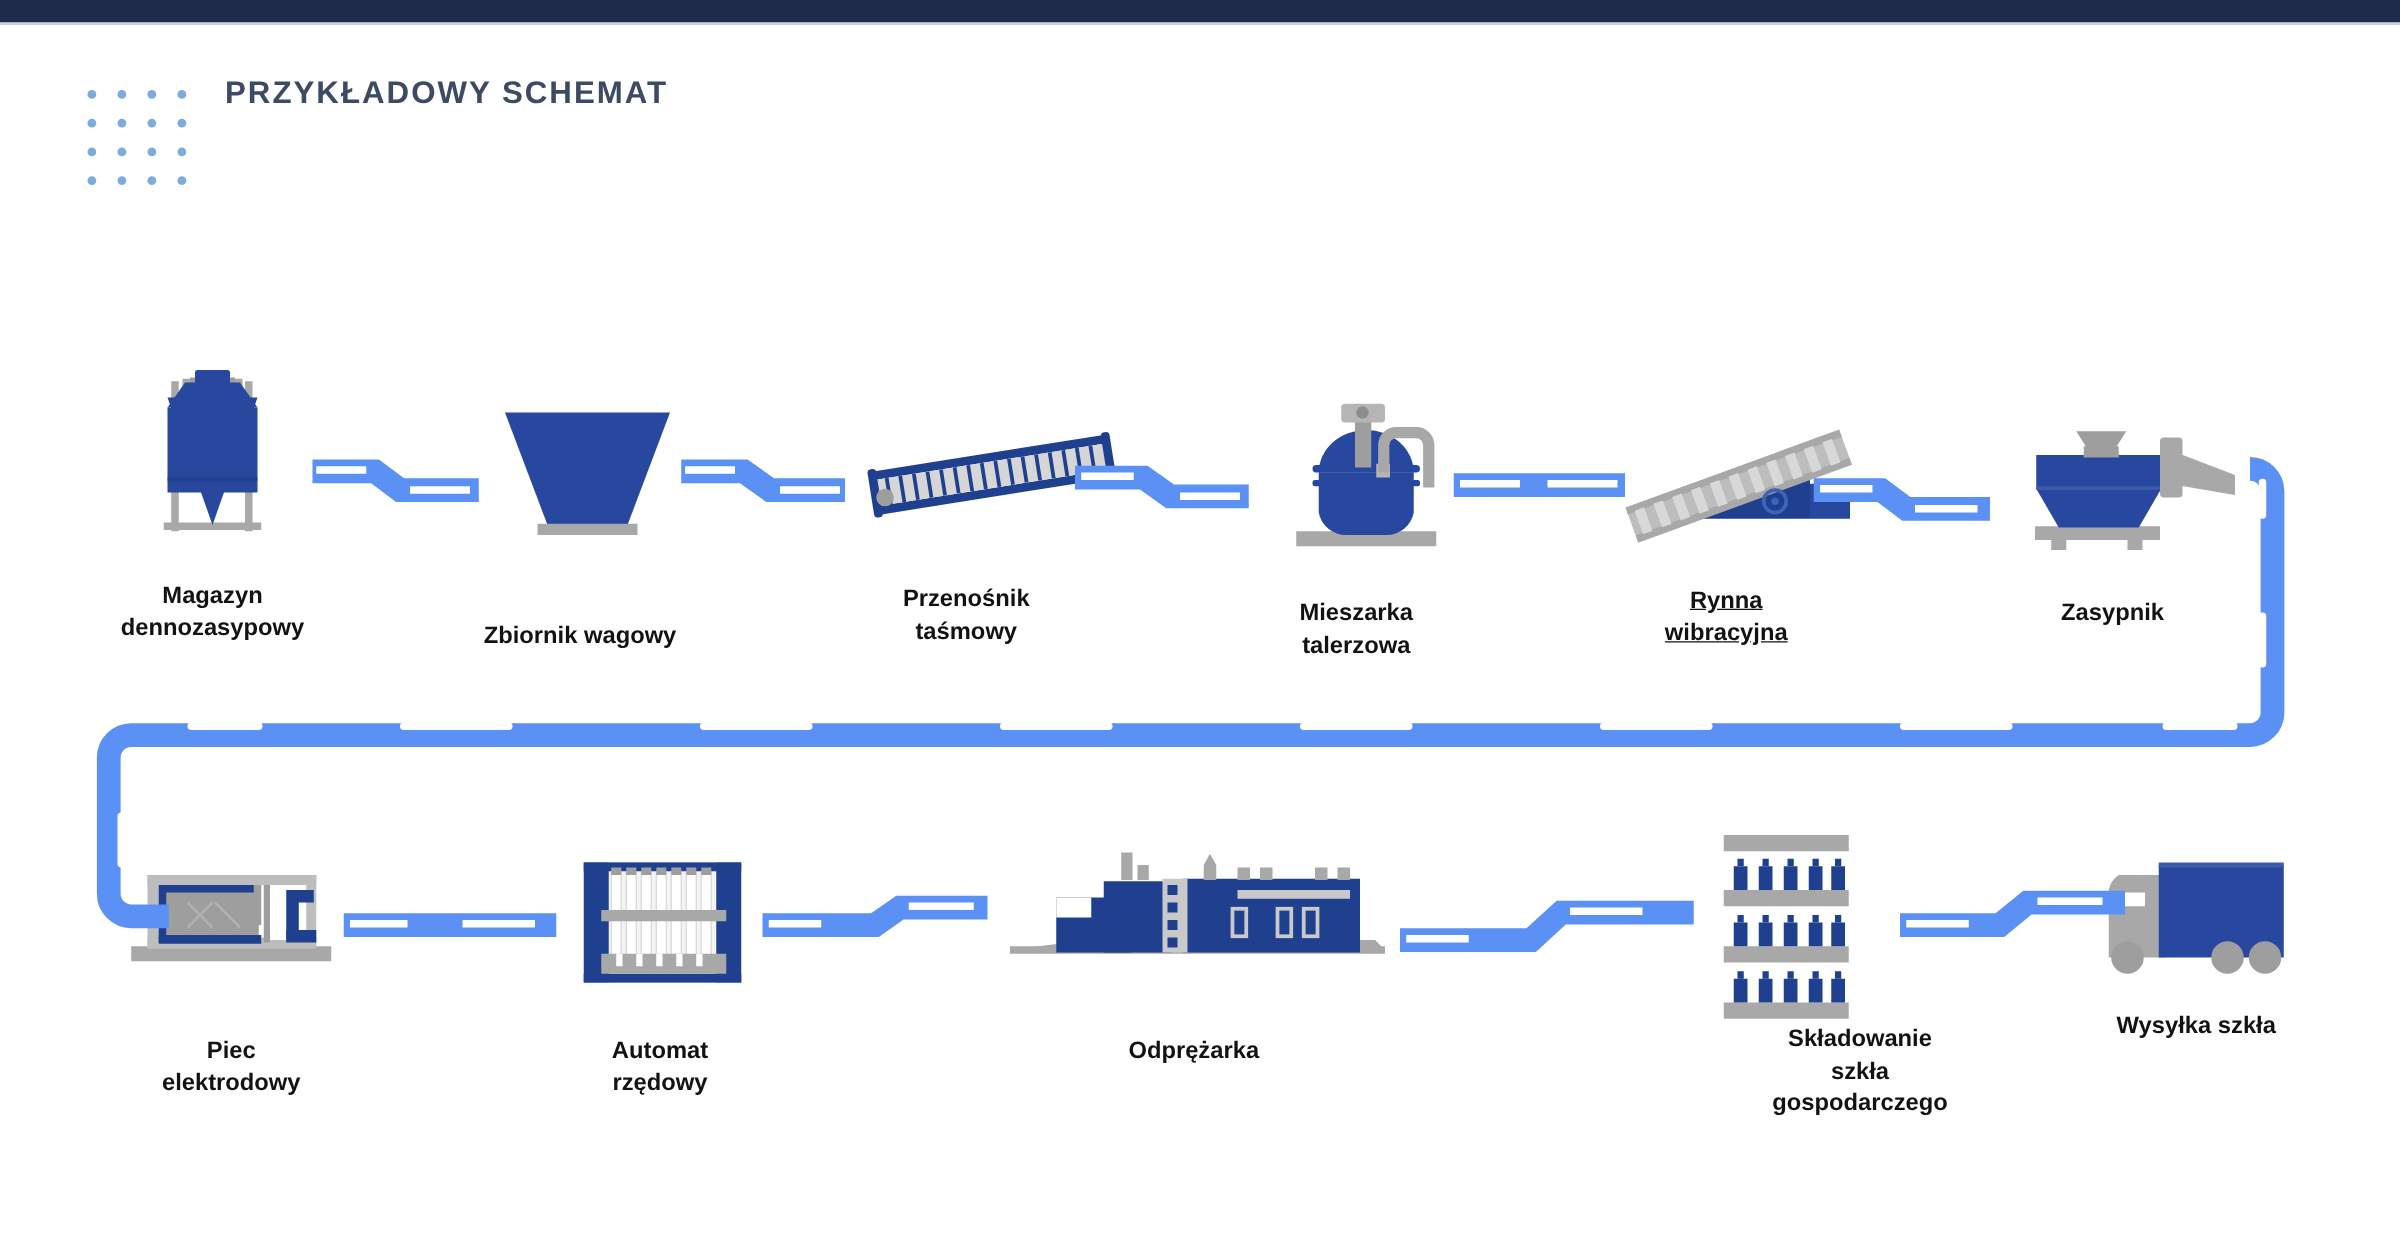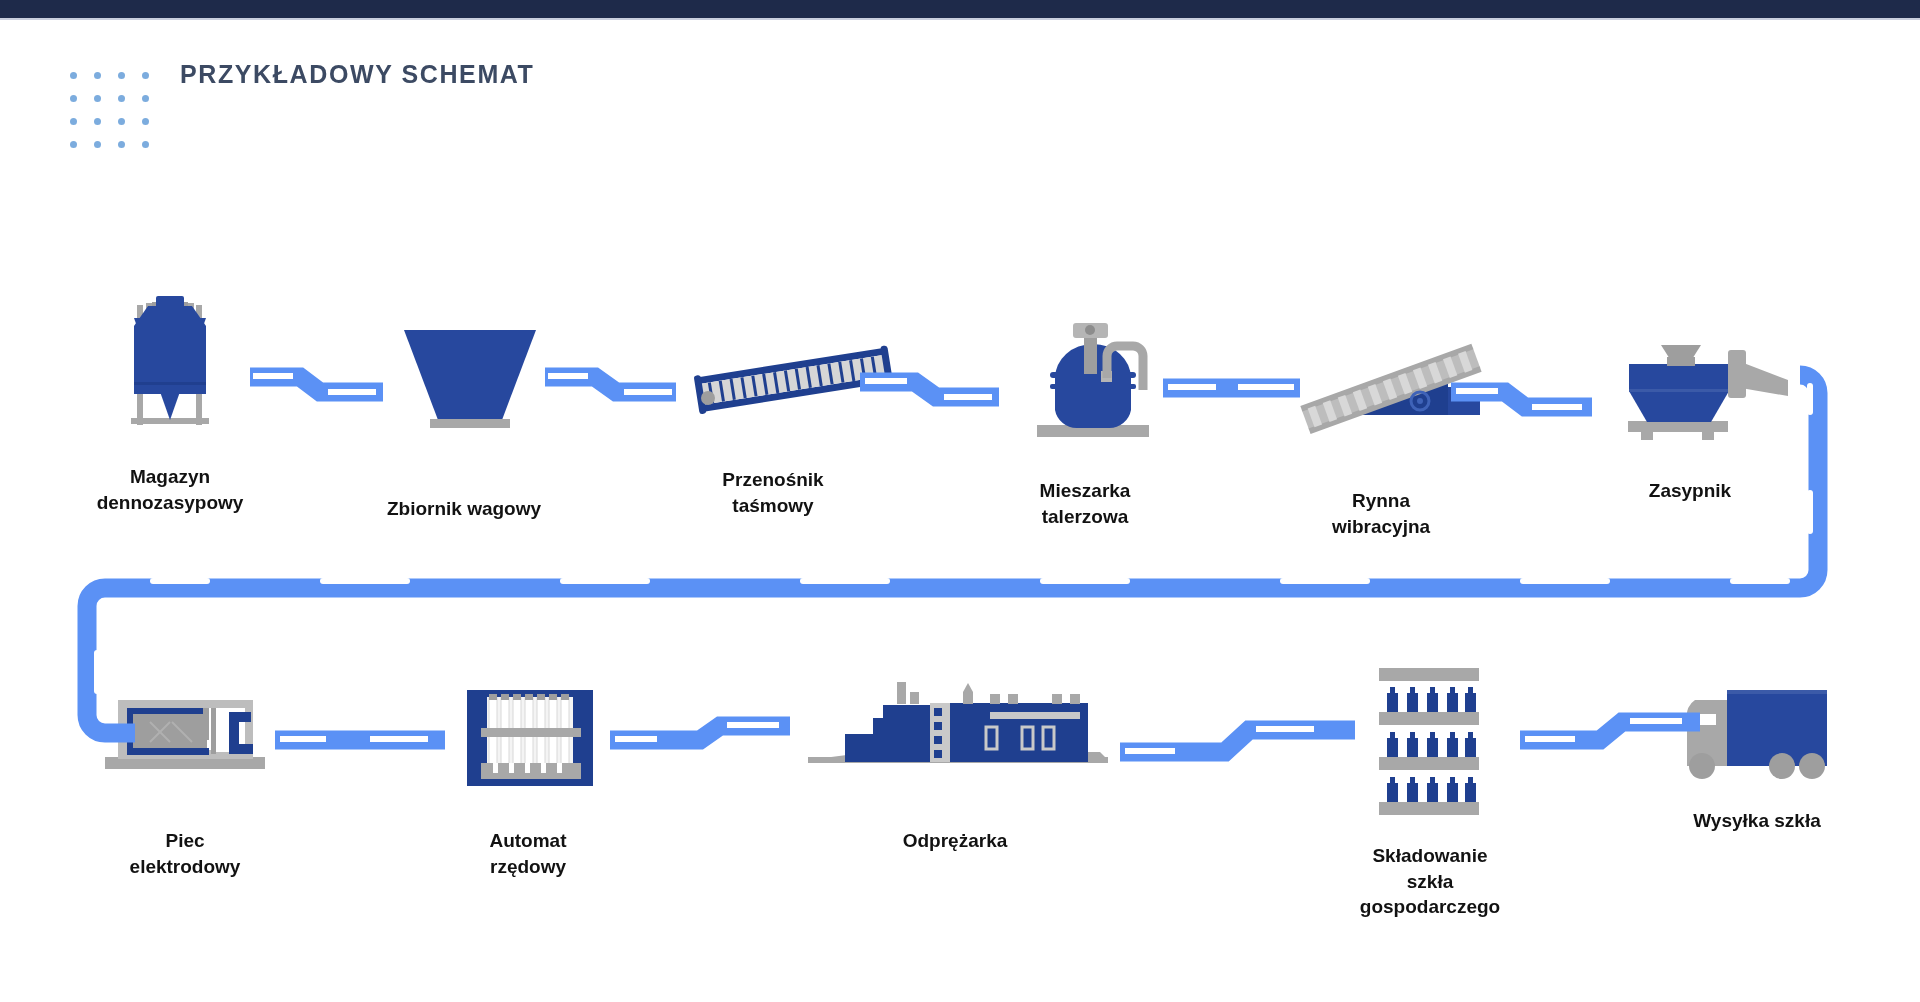--- a/index.html
+++ b/index.html
@@ -386,25 +386,25 @@
 </svg>
 </div>
 
 <div class="label" style="left:170px;  top:464px;">Magazyn
 dennozasypowy</div>
 <div class="label" style="left:464px;  top:456px;margin-top:40px;">Zbiornik wagowy</div>
 <div class="label" style="left:773px;  top:467px;">Przenośnik
 taśmowy</div>
 <div class="label" style="left:1085px; top:478px;">Mieszarka
 talerzowa</div>
-<div class="label" style="left:1381px; top:488px;">Rynna
+<div class="label" style="left:1381px; top:468px;text-decoration:underline;">Rynna
 wibracyjna</div>
 <div class="label" style="left:1690px; top:478px;">Zasypnik</div>
 
 <div class="label" style="left:185px;  top:828px;">Piec
 elektrodowy</div>
 <div class="label" style="left:528px;  top:828px;">Automat
 rzędowy</div>
 <div class="label" style="left:955px;  top:828px;text-align:center;">Odprężarka</div>
-<div class="label" style="left:1430px; top:819px;margin-top:24px;">Składowanie
+<div class="label" style="left:1488px; top:819px;">Składowanie
 szkła
 gospodarczego</div>
 <div class="label" style="left:1757px; top:808px;">Wysyłka szkła</div>
 
 </body></html>

